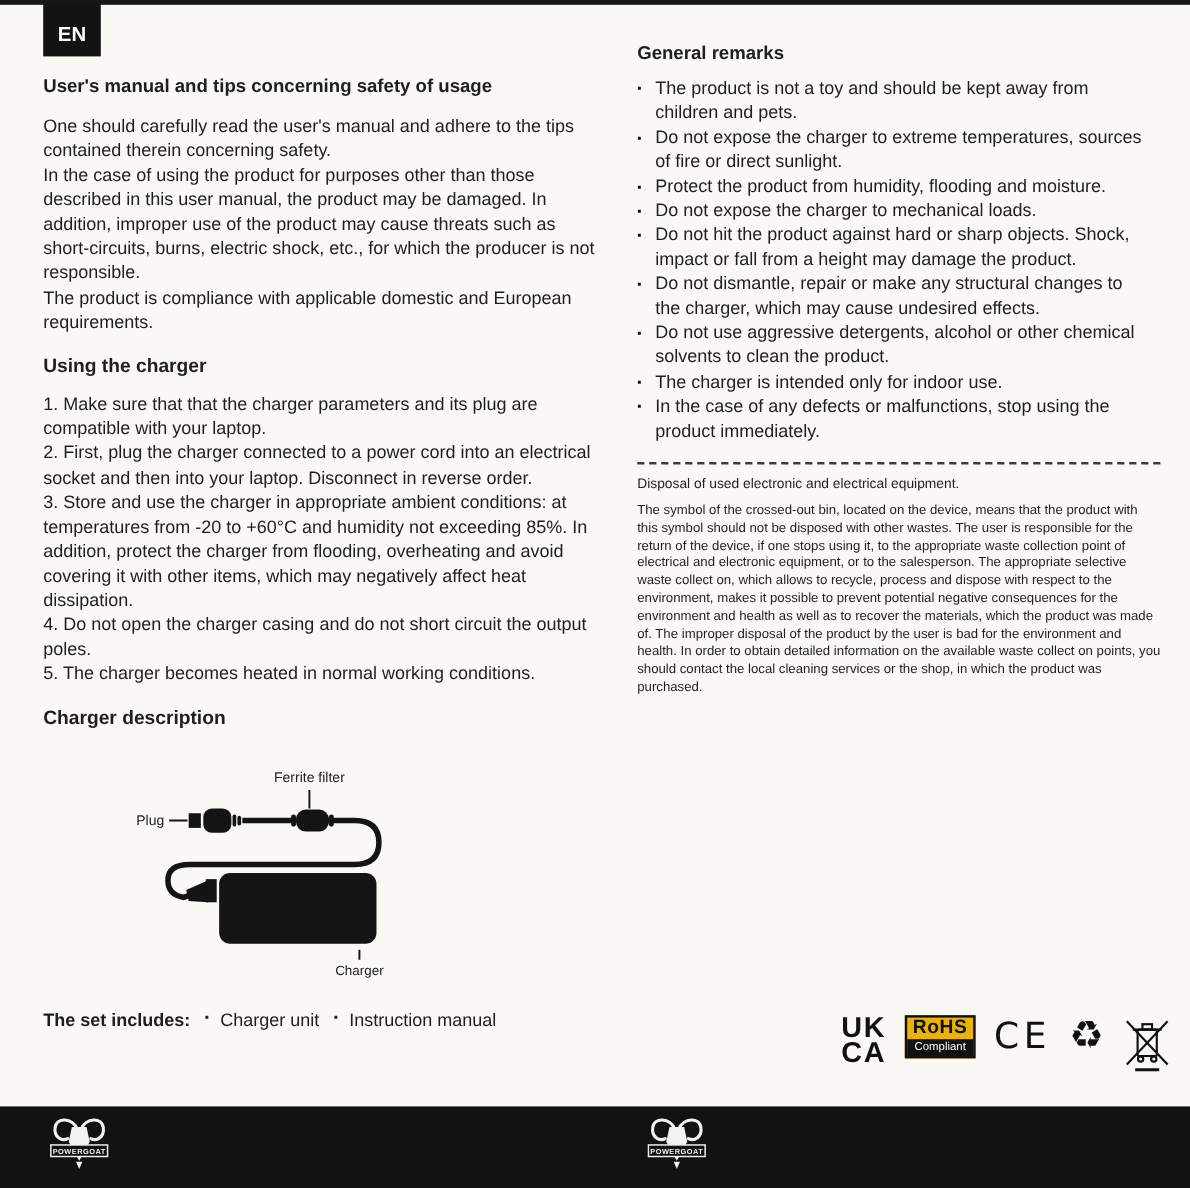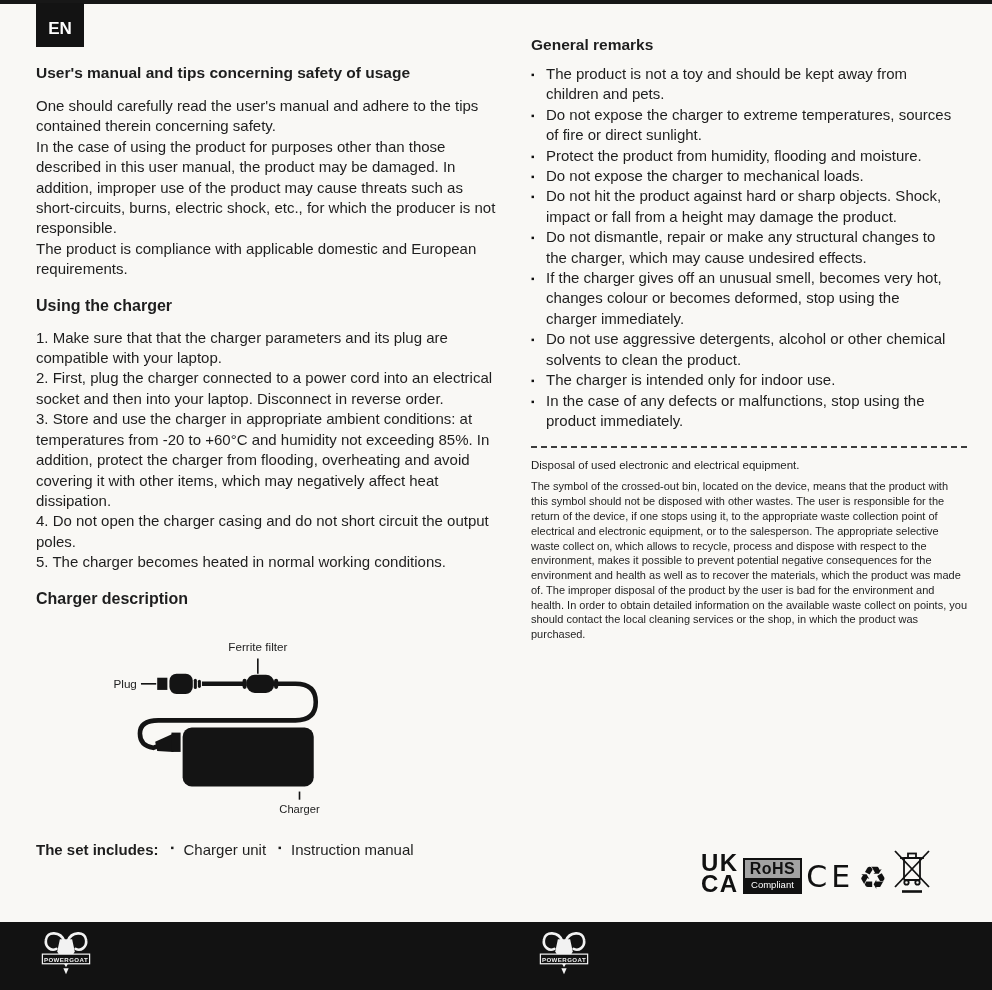--- a/index.html
+++ b/index.html
@@ -30,23 +30,23 @@
   .disposal-h{font-size:11.5px;font-weight:normal;margin:8px 0 8px 0}
   .disposal-p{font-size:11px;line-height:14.8px;margin:0;width:436px}
   
   .set-line{margin-top:18px;font-size:15px;white-space:nowrap}
   .set-line .lbl{font-weight:bold}
   .set-item{margin-left:12px;position:relative;padding-left:13px;display:inline-block}
   .set-item::before{content:"▪";position:absolute;left:0;top:1px;font-size:10px}
   
   .diagram{margin:12px 0 0 64px}
   
-  .certs{position:absolute;left:701px;top:846px;display:flex;align-items:flex-end;gap:4px}
+  .certs{position:absolute;left:701px;top:846px;display:flex;align-items:flex-start;gap:15px}
   .ukca{font-weight:bold;font-size:24px;line-height:.88;letter-spacing:1.5px;color:#111}
-  .rohs{border:2.5px solid #111;text-align:center;background:#a3a3a3}
+  .rohs{border:2.5px solid #111;text-align:center;background:#eab308}
   .rohs .t{font-weight:bold;font-size:16px;letter-spacing:.5px;padding:0 5px;color:#111}
   .rohs .b{background:#111;color:#fff;font-size:9.5px;padding:1px 4px 2px}
   .ce{font-size:30px;letter-spacing:4px;color:#111;font-family:"DejaVu Sans",sans-serif}
   .recycle{font-size:32px;color:#111;line-height:1;font-family:"DejaVu Sans",sans-serif}
   
   .footer{position:absolute;left:0;bottom:0;width:992px;height:68px;background:#121212}
   .goat{position:absolute;top:6px}
   .goat.g1{left:38px}
   .goat.g2{left:536px}
 </style>
@@ -123,21 +123,20 @@
 <div class="col-right">
   <div class="h1" style="margin-bottom:10px">General remarks</div>
 
   <ul class="bullets">
     <li>The product is not a toy and should be kept away from children and pets.</li>
     <li>Do not expose the charger to extreme temperatures, sources of fire or direct sunlight.</li>
     <li>Protect the product from humidity, flooding and moisture.</li>
     <li>Do not expose the charger to mechanical loads.</li>
     <li>Do not hit the product against hard or sharp objects. Shock, impact or fall from a height may damage the product.</li>
     <li>Do not dismantle, repair or make any structural changes to the charger, which may cause undesired effects.</li>
-    <li>If the charger gives off an unusual smell, becomes very hot, changes colour or becomes deformed, stop using the charger immediately.</li>
     <li>Do not use aggressive detergents, alcohol or other chemical solvents to clean the product.</li>
     <li>The charger is intended only for indoor use.</li>
     <li>In the case of any defects or malfunctions, stop using the product immediately.</li>
   </ul>
 
   <hr class="dashes">
 
   <div class="disposal-h">Disposal of used electronic and electrical equipment.</div>
   <p class="disposal-p">The symbol of the crossed-out bin, located on the device, means that the product with this symbol should not be disposed with other wastes. The user is responsible for the return of the device, if one stops using it, to the appropriate waste collection point of electrical and electronic equipment, or to the salesperson. The appropriate selective waste collect on, which allows to recycle, process and dispose with respect to the environment, makes it possible to prevent potential negative consequences for the environment and health as well as to recover the materials, which the product was made of. The improper disposal of the product by the user is bad for the environment and health. In order to obtain detailed information on the available waste collect on points, you should contact the local cleaning services or the shop, in which the product was purchased.</p>
 </div>

